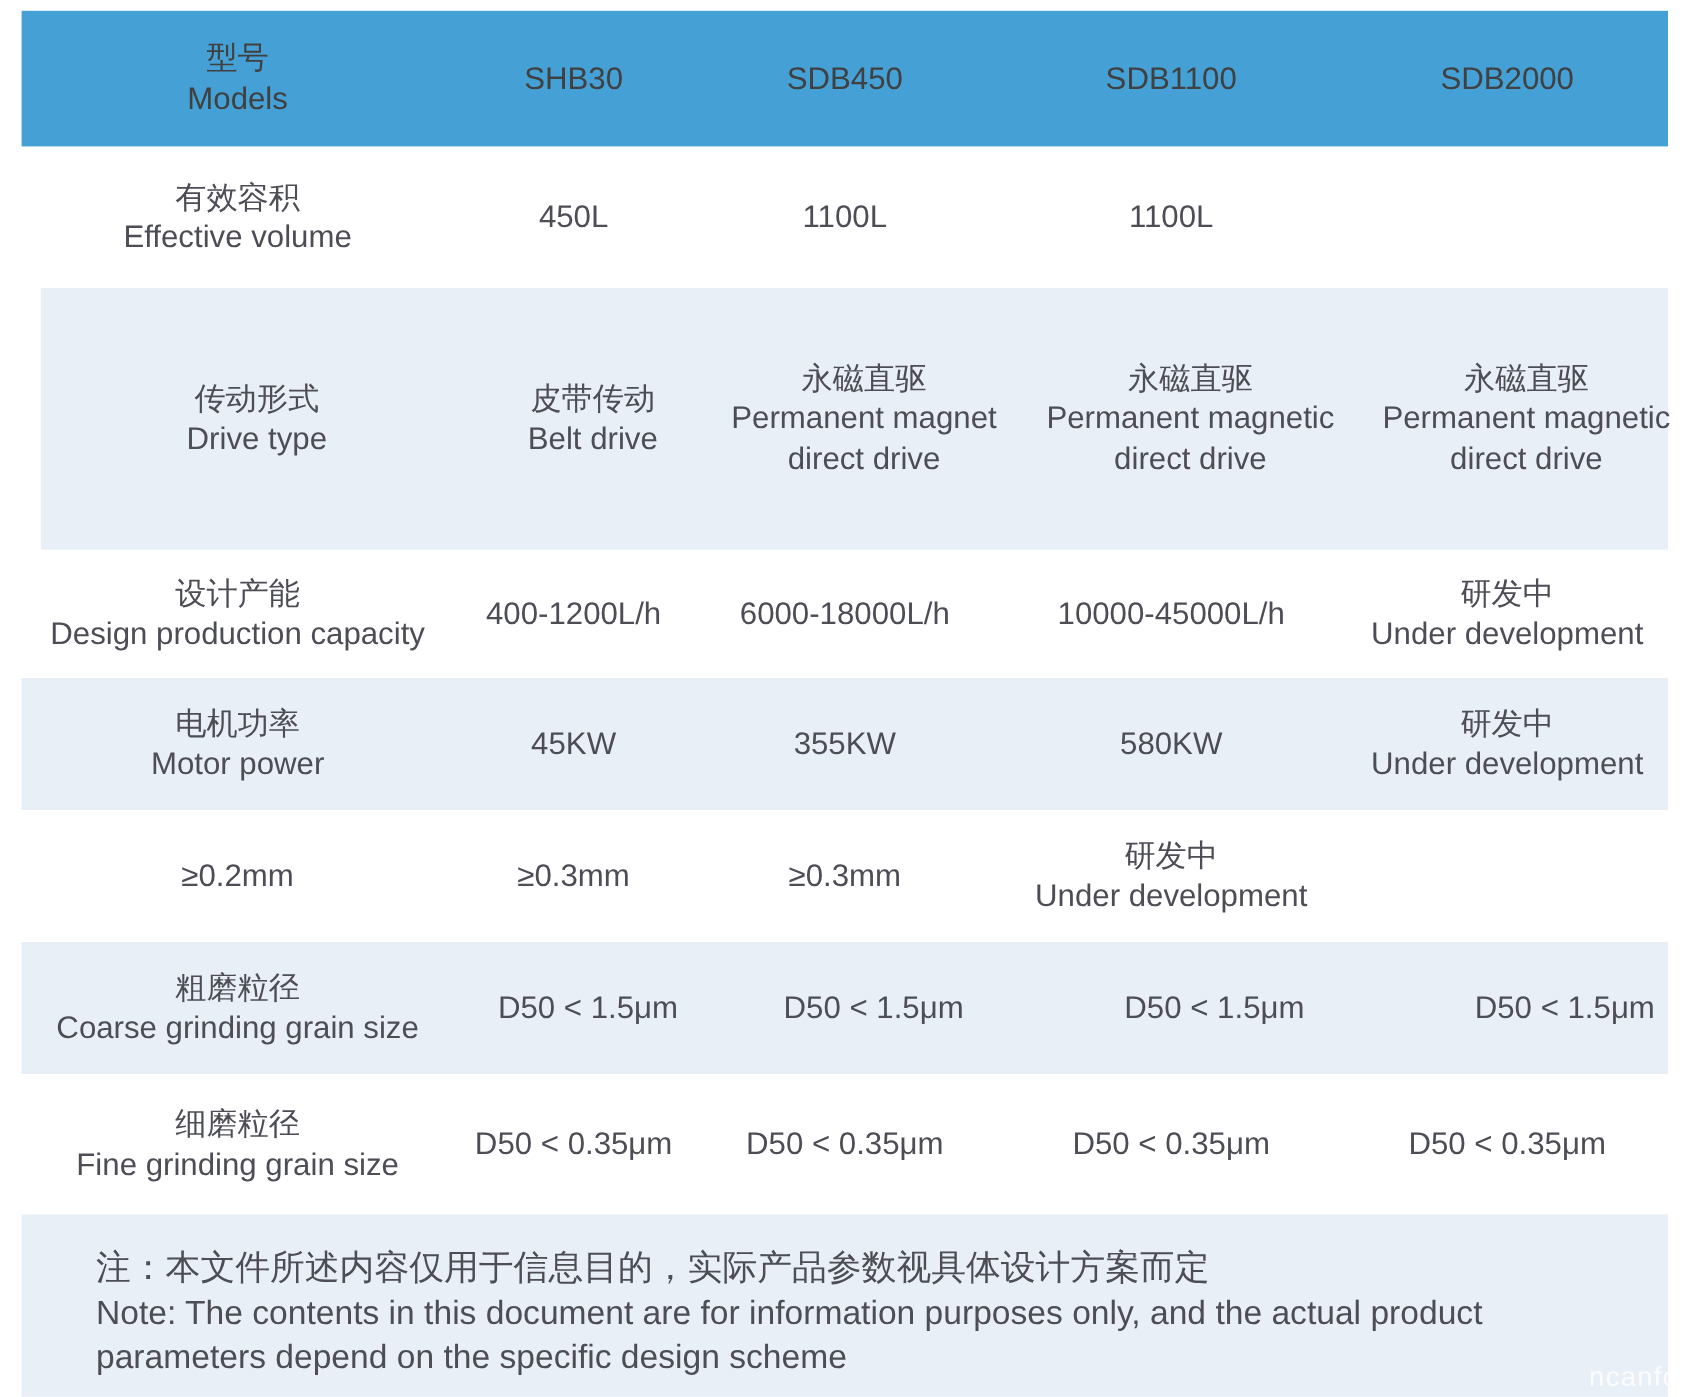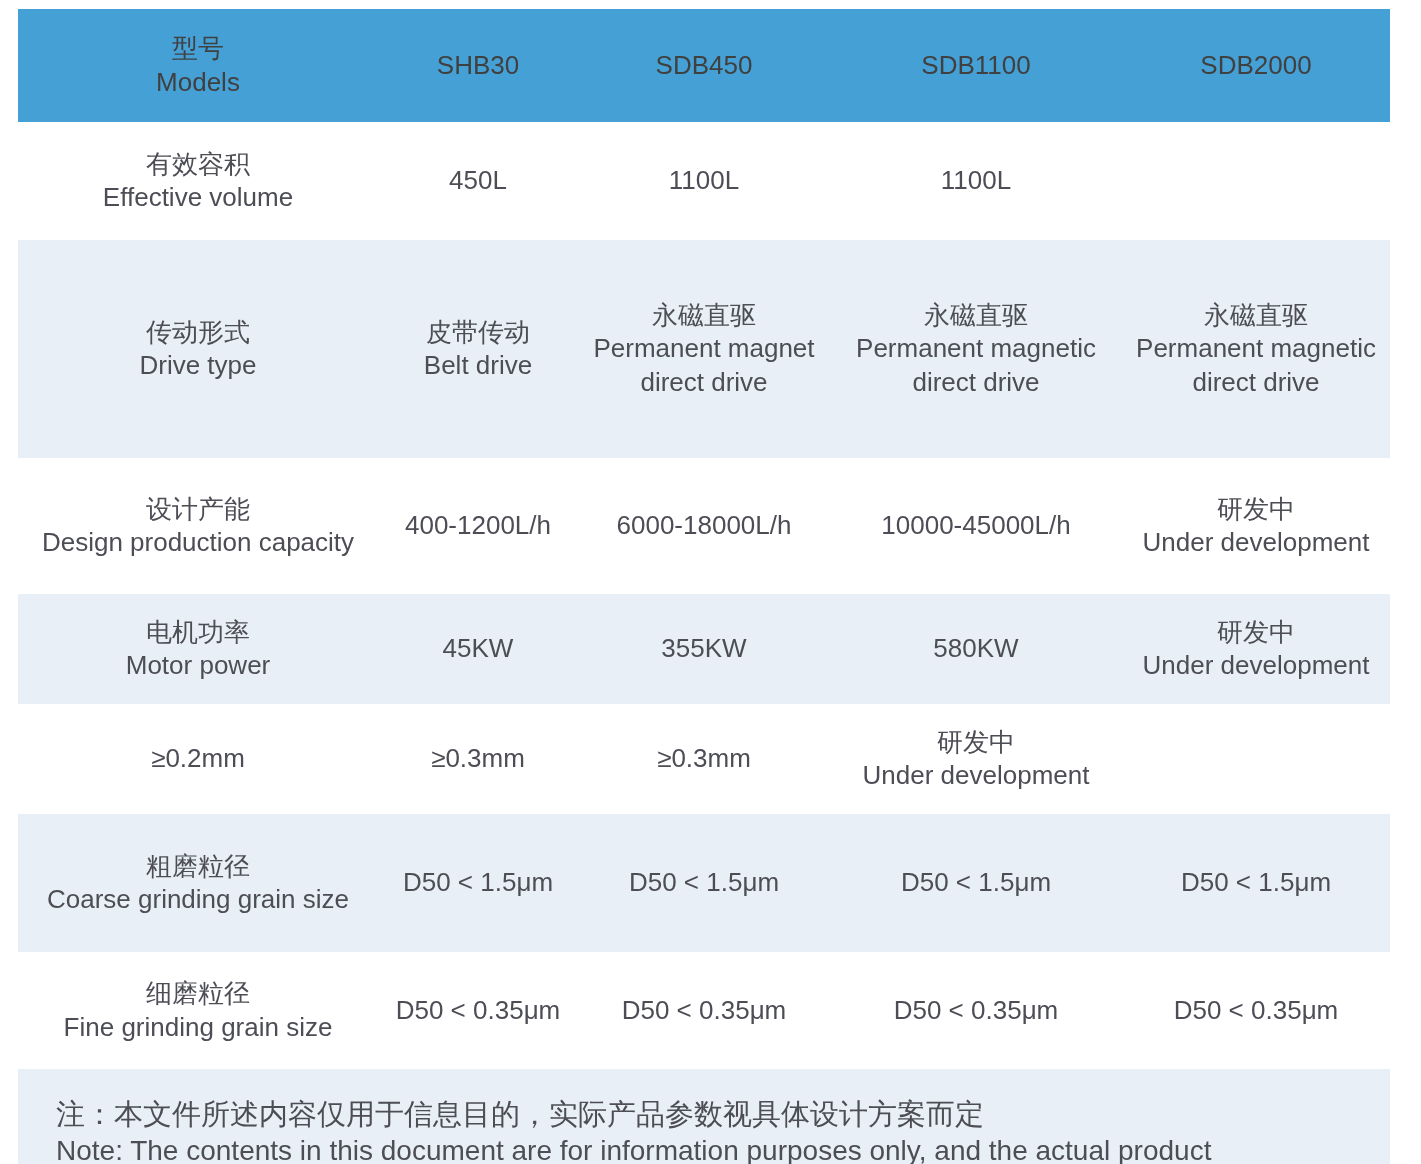--- a/index.html
+++ b/index.html
@@ -30,33 +30,33 @@
   .en { display: block; }
   .l1 { display: block; }
   .l2 { display: block; }
 
   .header-row { background: #45a1d5; color: #404040; }
   .header-row .cell { font-size: 26px; }
   .light { background: #e9eff7; }
 
   .h-head { height: 113px; }
   .h-r1 { height: 118px; }
-  .h-r2 { height: 218px; }
-  .h-r3 { height: 136px; }
+  .h-r2 { height: 218px; margin-left: 16px; }
+  .h-r3 { height: 107px; }
   .h-r4 { height: 110px; }
   .h-r5 { height: 110px; }
-  .h-r6 { height: 138px; }
+  .h-r6 { height: 110px; gap: 12px; }
   .h-r7 { height: 117px; }
 
   .note {
     position: relative;
     height: 153px;
     padding: 26px 40px 0 38px;
   }
-  .note p { font-size: 29px; line-height: 1.32; color: #4d4e55; }
+  .note p { font-size: 29px; line-height: 1.32; color: #4d4e55; margin-left: 24px; }
   .note .note-en { font-size: 28px; max-width: 1310px; }
   .watermark {
     position: absolute;
     right: -8px; bottom: 4px;
     font-size: 23px;
     color: rgba(255,255,255,0.8);
     letter-spacing: 1px;
   }
 </style>
 </head>

